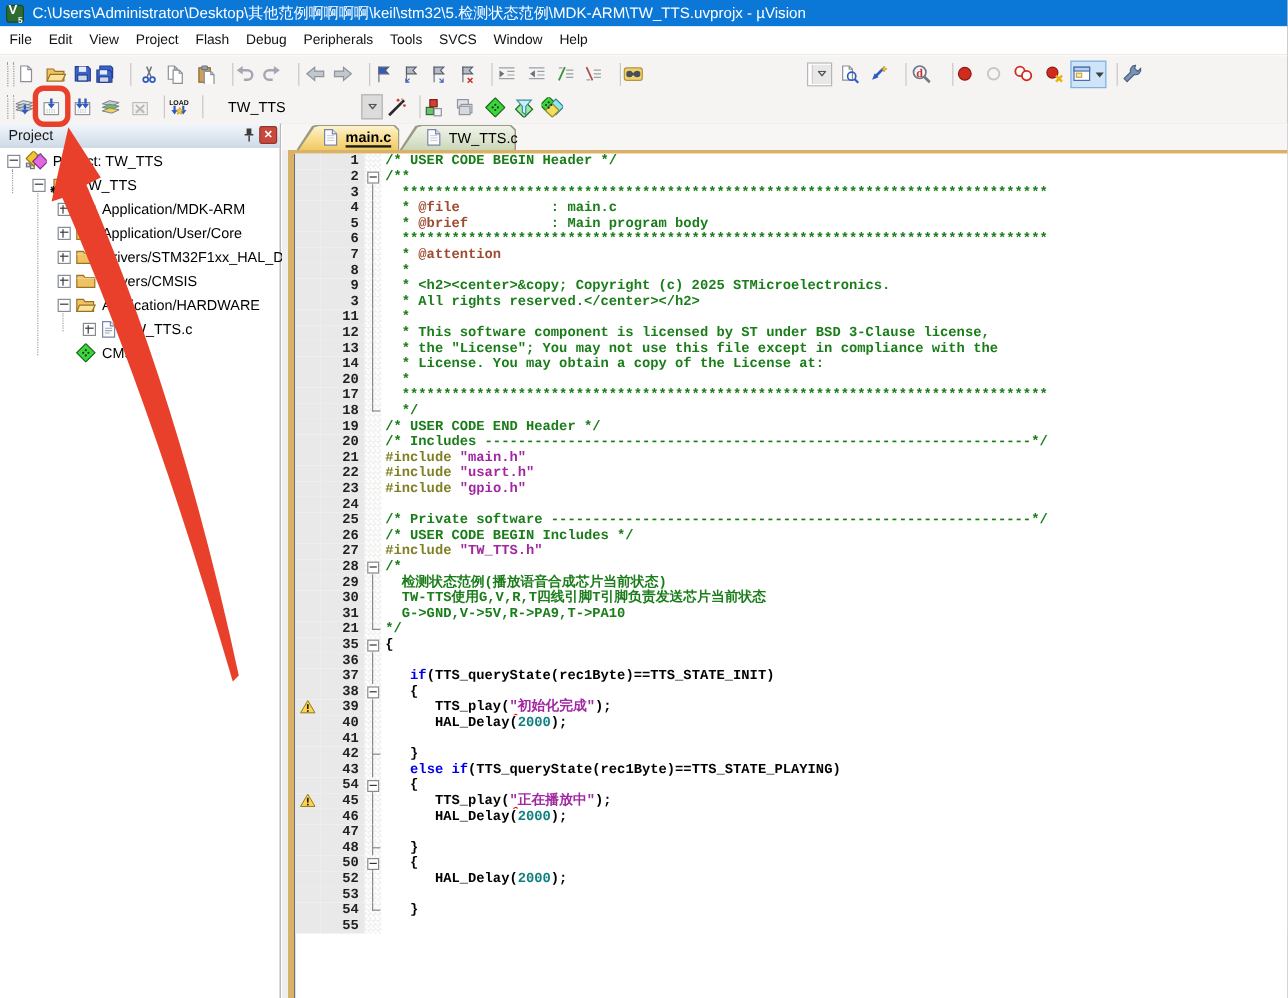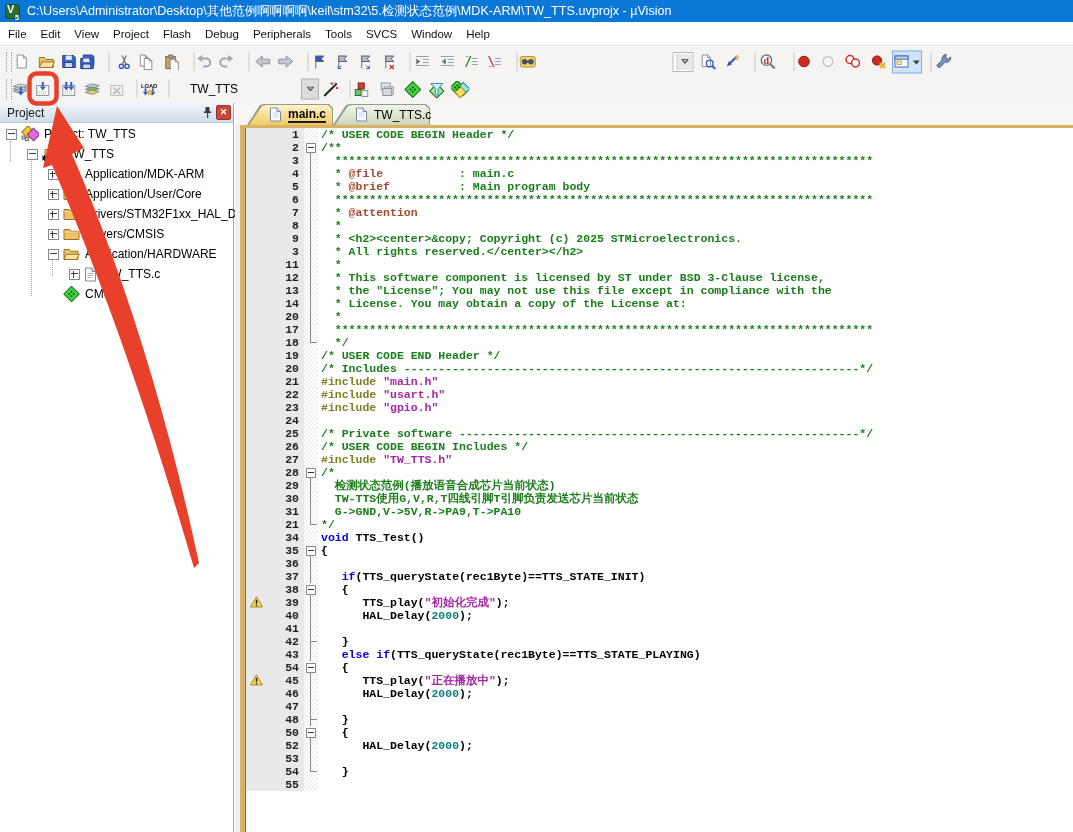--- a/index.html
+++ b/index.html
@@ -834,26 +834,20 @@
               <div class="cm"></div>
               <div class="cln">21</div>
               <div class="cfold">
                 <div class="fvt"></div>
                 <div class="fh"></div>
               </div>
               <div class="ccode"><span class="tok-c">*/</span></div>
             </div>
             <div class="crow">
               <div class="cm"></div>
-              <div class="cln">34</div>
-              <div class="cfold"></div>
-              <div class="ccode"><span class="tok-k">void</span><span class="tok-t"> TTS_Test()</span></div>
-            </div>
-            <div class="crow">
-              <div class="cm"></div>
               <div class="cln">35</div>
               <div class="cfold">
                 <div class="fv" style="top:11px"></div>
                 <div class="fbox"></div>
               </div>
               <div class="ccode"><span class="tok-t">{</span></div>
             </div>
             <div class="crow">
               <div class="cm"></div>
               <div class="cln">36</div>

